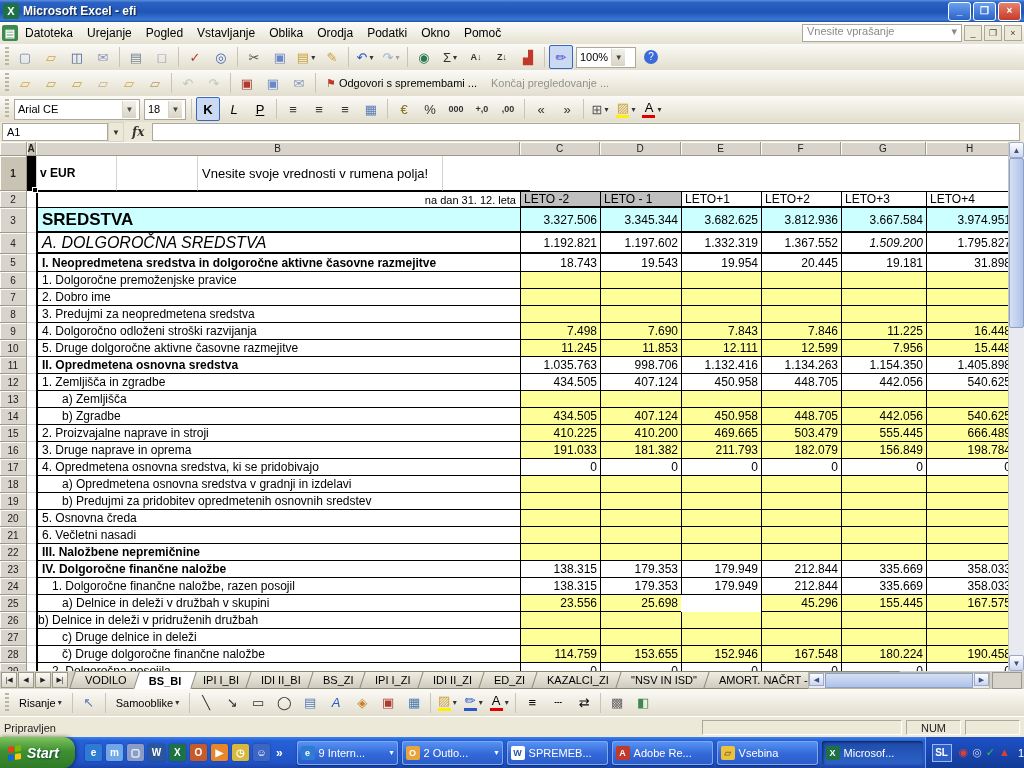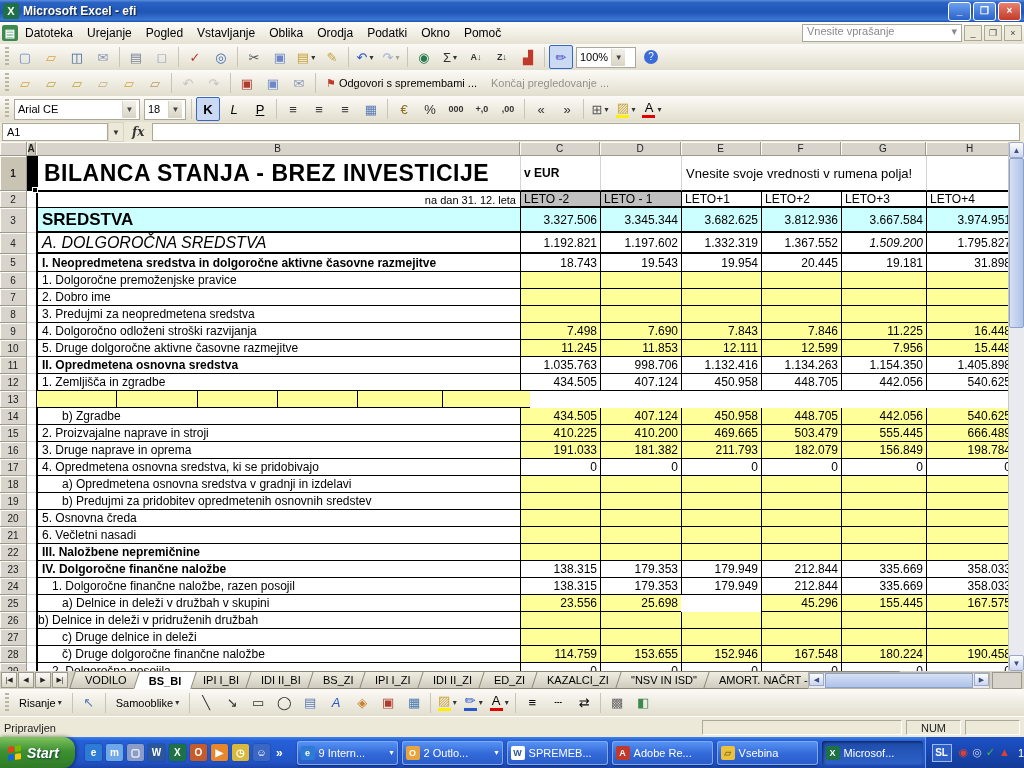--- a/index.html
+++ b/index.html
@@ -491,23 +491,20 @@
         <span class="ch" style="width: 81px;">D</span>
         <span class="ch" style="width: 80px;">E</span>
         <span class="ch" style="width: 80px;">F</span>
         <span class="ch" style="width: 85px;">G</span>
         <span class="ch" style="width: 88px;">H</span>
       </div>
 
     <div class="grow" id="row1" style="height:35px">
       <span class="rn sel">1</span>
       <span class="ca"></span>
-      <span class="cb" style="padding-left:6px">
-          <span id="r1title">BILANCA STANJA - BREZ INVESTICIJE</span>
-        </span>
       <span class="r1cell" style="width:80px;padding-left:3px" id="r1eur">v EUR</span>
       <span class="r1cell" style="width:81px"></span>
       <span class="r1cell" style="width:245px;padding-left:4px;font-size:13px">Vnesite svoje vrednosti v rumena polja!</span>
       <span class="r1cell" style="width:88px"></span>
     </div>
 
     <div class="grow" id="row2" style="height:17px">
       <span class="rn">2</span>
       <span class="ca"></span>
       <span class="cb">na dan 31. 12. leta</span>
@@ -626,20 +623,21 @@
           <span class="cv vw" style="width: 80px;">434.505</span>
           <span class="cv vw" style="width: 81px;">407.124</span>
           <span class="cv vw" style="width: 80px;">450.958</span>
           <span class="cv vw" style="width: 80px;">448.705</span>
           <span class="cv vw" style="width: 85px;">442.056</span>
           <span class="cv vw" style="width: 88px;">540.625</span>
         </div>
         <div class="grow" style="height: 17px;">
           <span class="rn">13</span>
           <span class="ca"></span>
+          <span class="cb s-n" style="padding-left: 24px;">a) Zemljišča</span>
           <span class="cv vy" style="width: 80px;"></span>
           <span class="cv vy" style="width: 81px;"></span>
           <span class="cv vy" style="width: 80px;"></span>
           <span class="cv vy" style="width: 80px;"></span>
           <span class="cv vy" style="width: 85px;"></span>
           <span class="cv vy" style="width: 88px;"></span>
         </div>
         <div class="grow" style="height: 17px;">
           <span class="rn">14</span>
           <span class="ca"></span>

